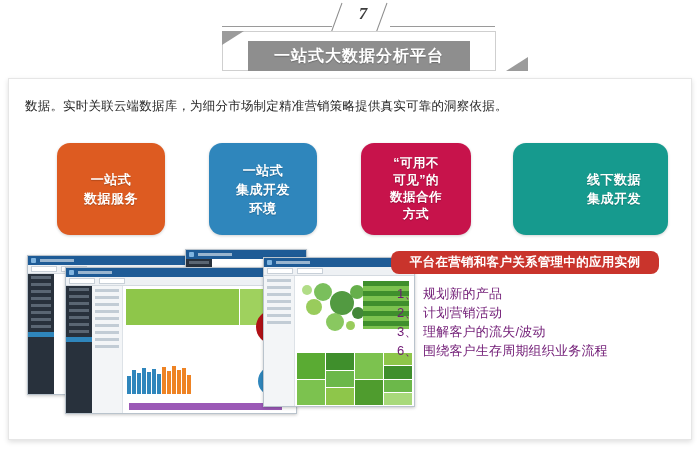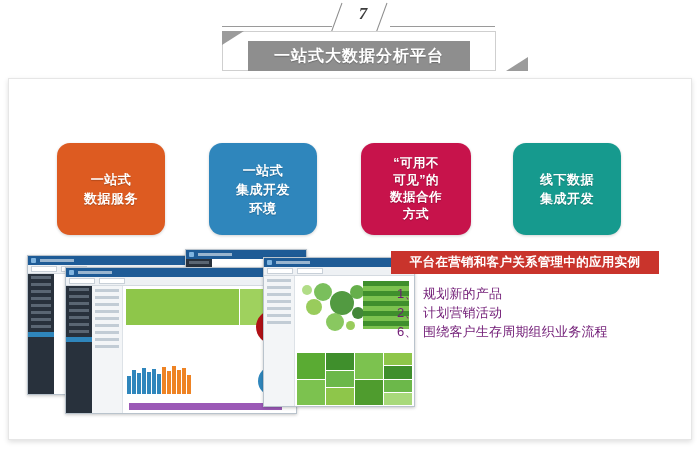--- a/index.html
+++ b/index.html
@@ -142,21 +142,21 @@
     font-weight: bold;
     line-height: 19px;
     letter-spacing: .5px;
     text-shadow: 0 1px 1px rgba(0,0,0,.22);
     box-shadow: 0 1px 3px rgba(0,0,0,.18);
   }
   .pill .ln { display: block; white-space: nowrap; }
   .pill-1 { left: 48px;  width: 108px; background: #dd5b21; }
   .pill-2 { left: 200px; width: 108px; background: #2f86bc; }
   .pill-3 { left: 352px; width: 110px; background: #c7134b; font-size: 12.5px; line-height: 17px; }
-  .pill-4 { left: 504px; width: 108px; background: #169a8e; }
+  .pill-4 { left: 504px; width: 108px; background: #169a8e; padding-left: 47px; }
 
   
   .shots {
     position: absolute;
     left: 18px; top: 170px;
     width: 370px; height: 170px;
   }
   .shot {
     position: absolute;
     background: #ffffff;
@@ -216,20 +216,21 @@
   .info-head {
     width: 268px; height: 23px;
     background: #c9342c;
     color: #ffffff;
     font-size: 12.5px;
     font-weight: bold;
     display: flex;
     align-items: center;
     justify-content: center;
     letter-spacing: .3px;
+    border-radius: 8px;
   }
   .info-list {
     margin: 10px 0 0 6px;
     padding: 0;
     list-style: none;
   }
   .info-list li {
     font-size: 13px;
     line-height: 19px;
     color: #701a75;
@@ -252,20 +253,21 @@
 <div class="ribbon-wrap">
   <div class="ribbon-bg"></div>
   <div class="ribbon-fold-l"></div>
   <div class="ribbon-fold-r"></div>
   <div class="ribbon-band">一站式大数据分析平台</div>
 </div>
 
 <div class="card">
 
   <div class="intro">
+    <p>数据。实时关联云端数据库，为细分市场制定精准营销策略提供真实可靠的洞察依据。</p>
   </div>
 
   <div class="pill-row">
 
     <div class="pill pill-1">
       <span class="ln">一站式</span>
       <span class="ln">数据服务</span>
     </div>
 
     <div class="pill pill-2">
@@ -453,18 +455,21 @@
   <div class="info">
     <div class="info-head">平台在营销和客户关系管理中的应用实例</div>
     <ul class="info-list">
       <li>
         <span class="n">1、</span><span>规划新的产品</span>
       </li>
       <li>
         <span class="n">2、</span><span>计划营销活动</span>
       </li>
       <li>
+        <span class="n">3、</span><span>理解客户的流失/波动</span>
+      </li>
+      <li>
         <span class="n">6、</span><span>围绕客户生存周期组织业务流程</span>
       </li>
     </ul>
   </div>
 
 </div>
 
 </body></html>

